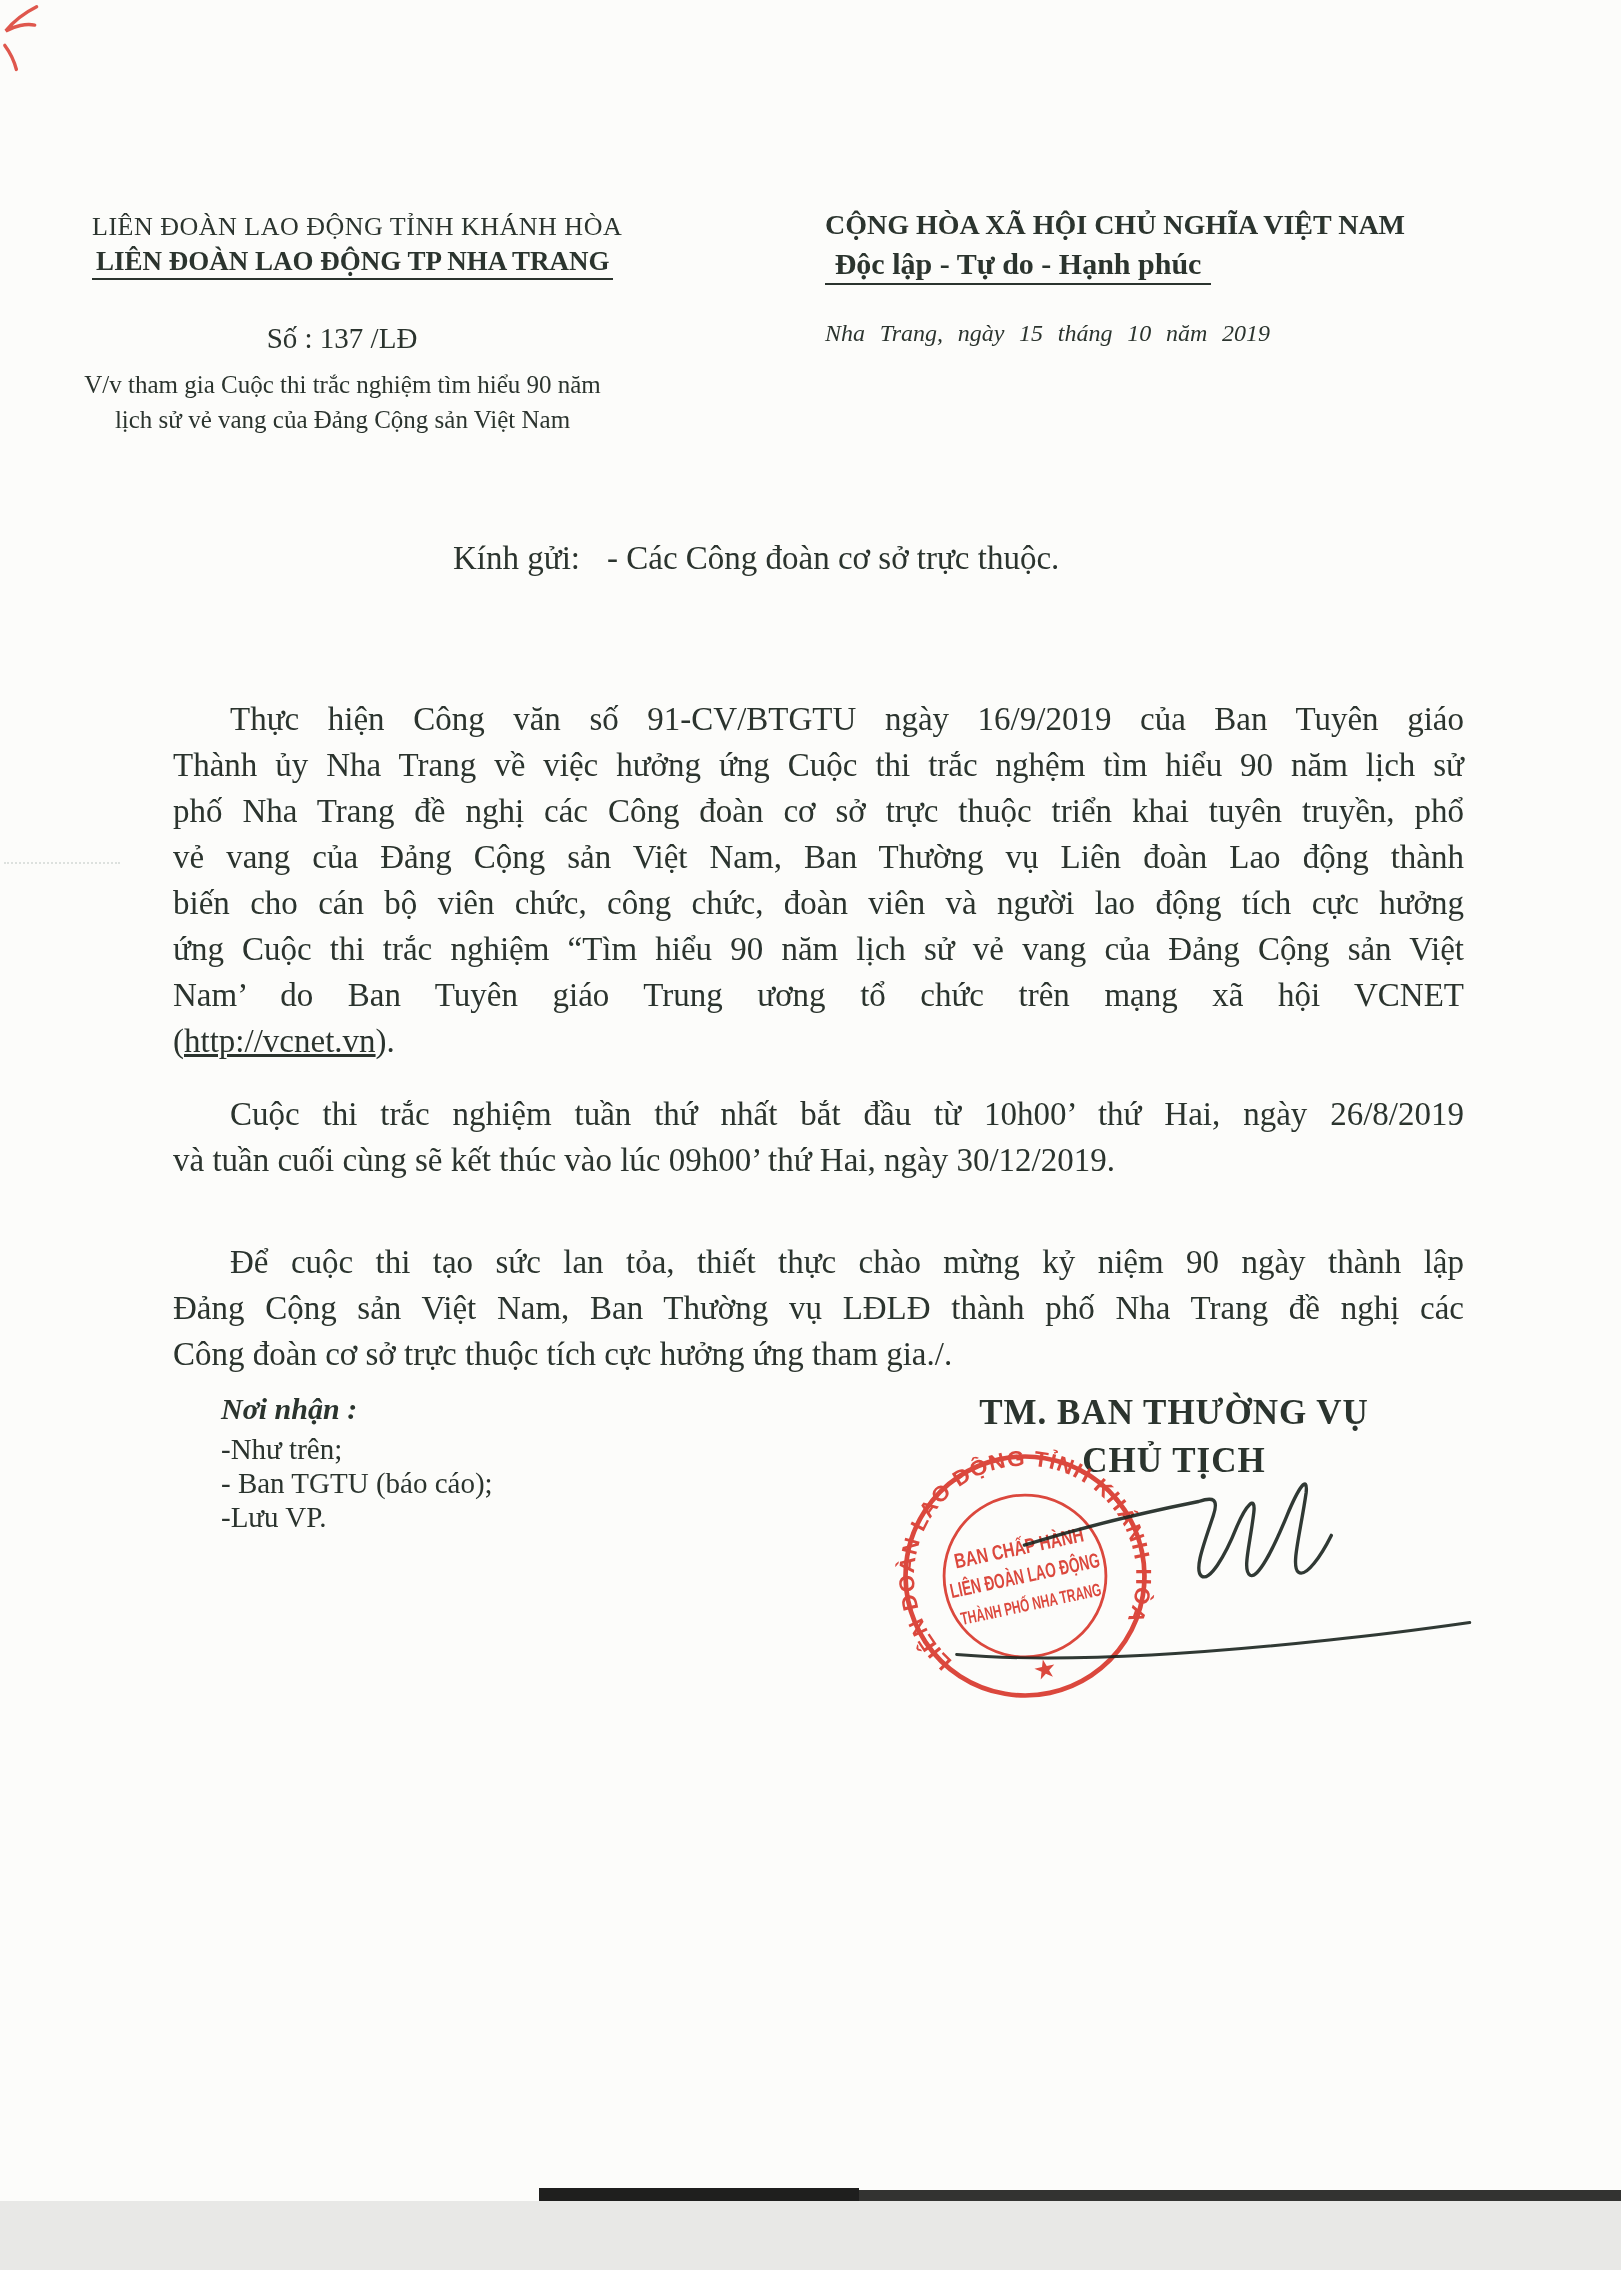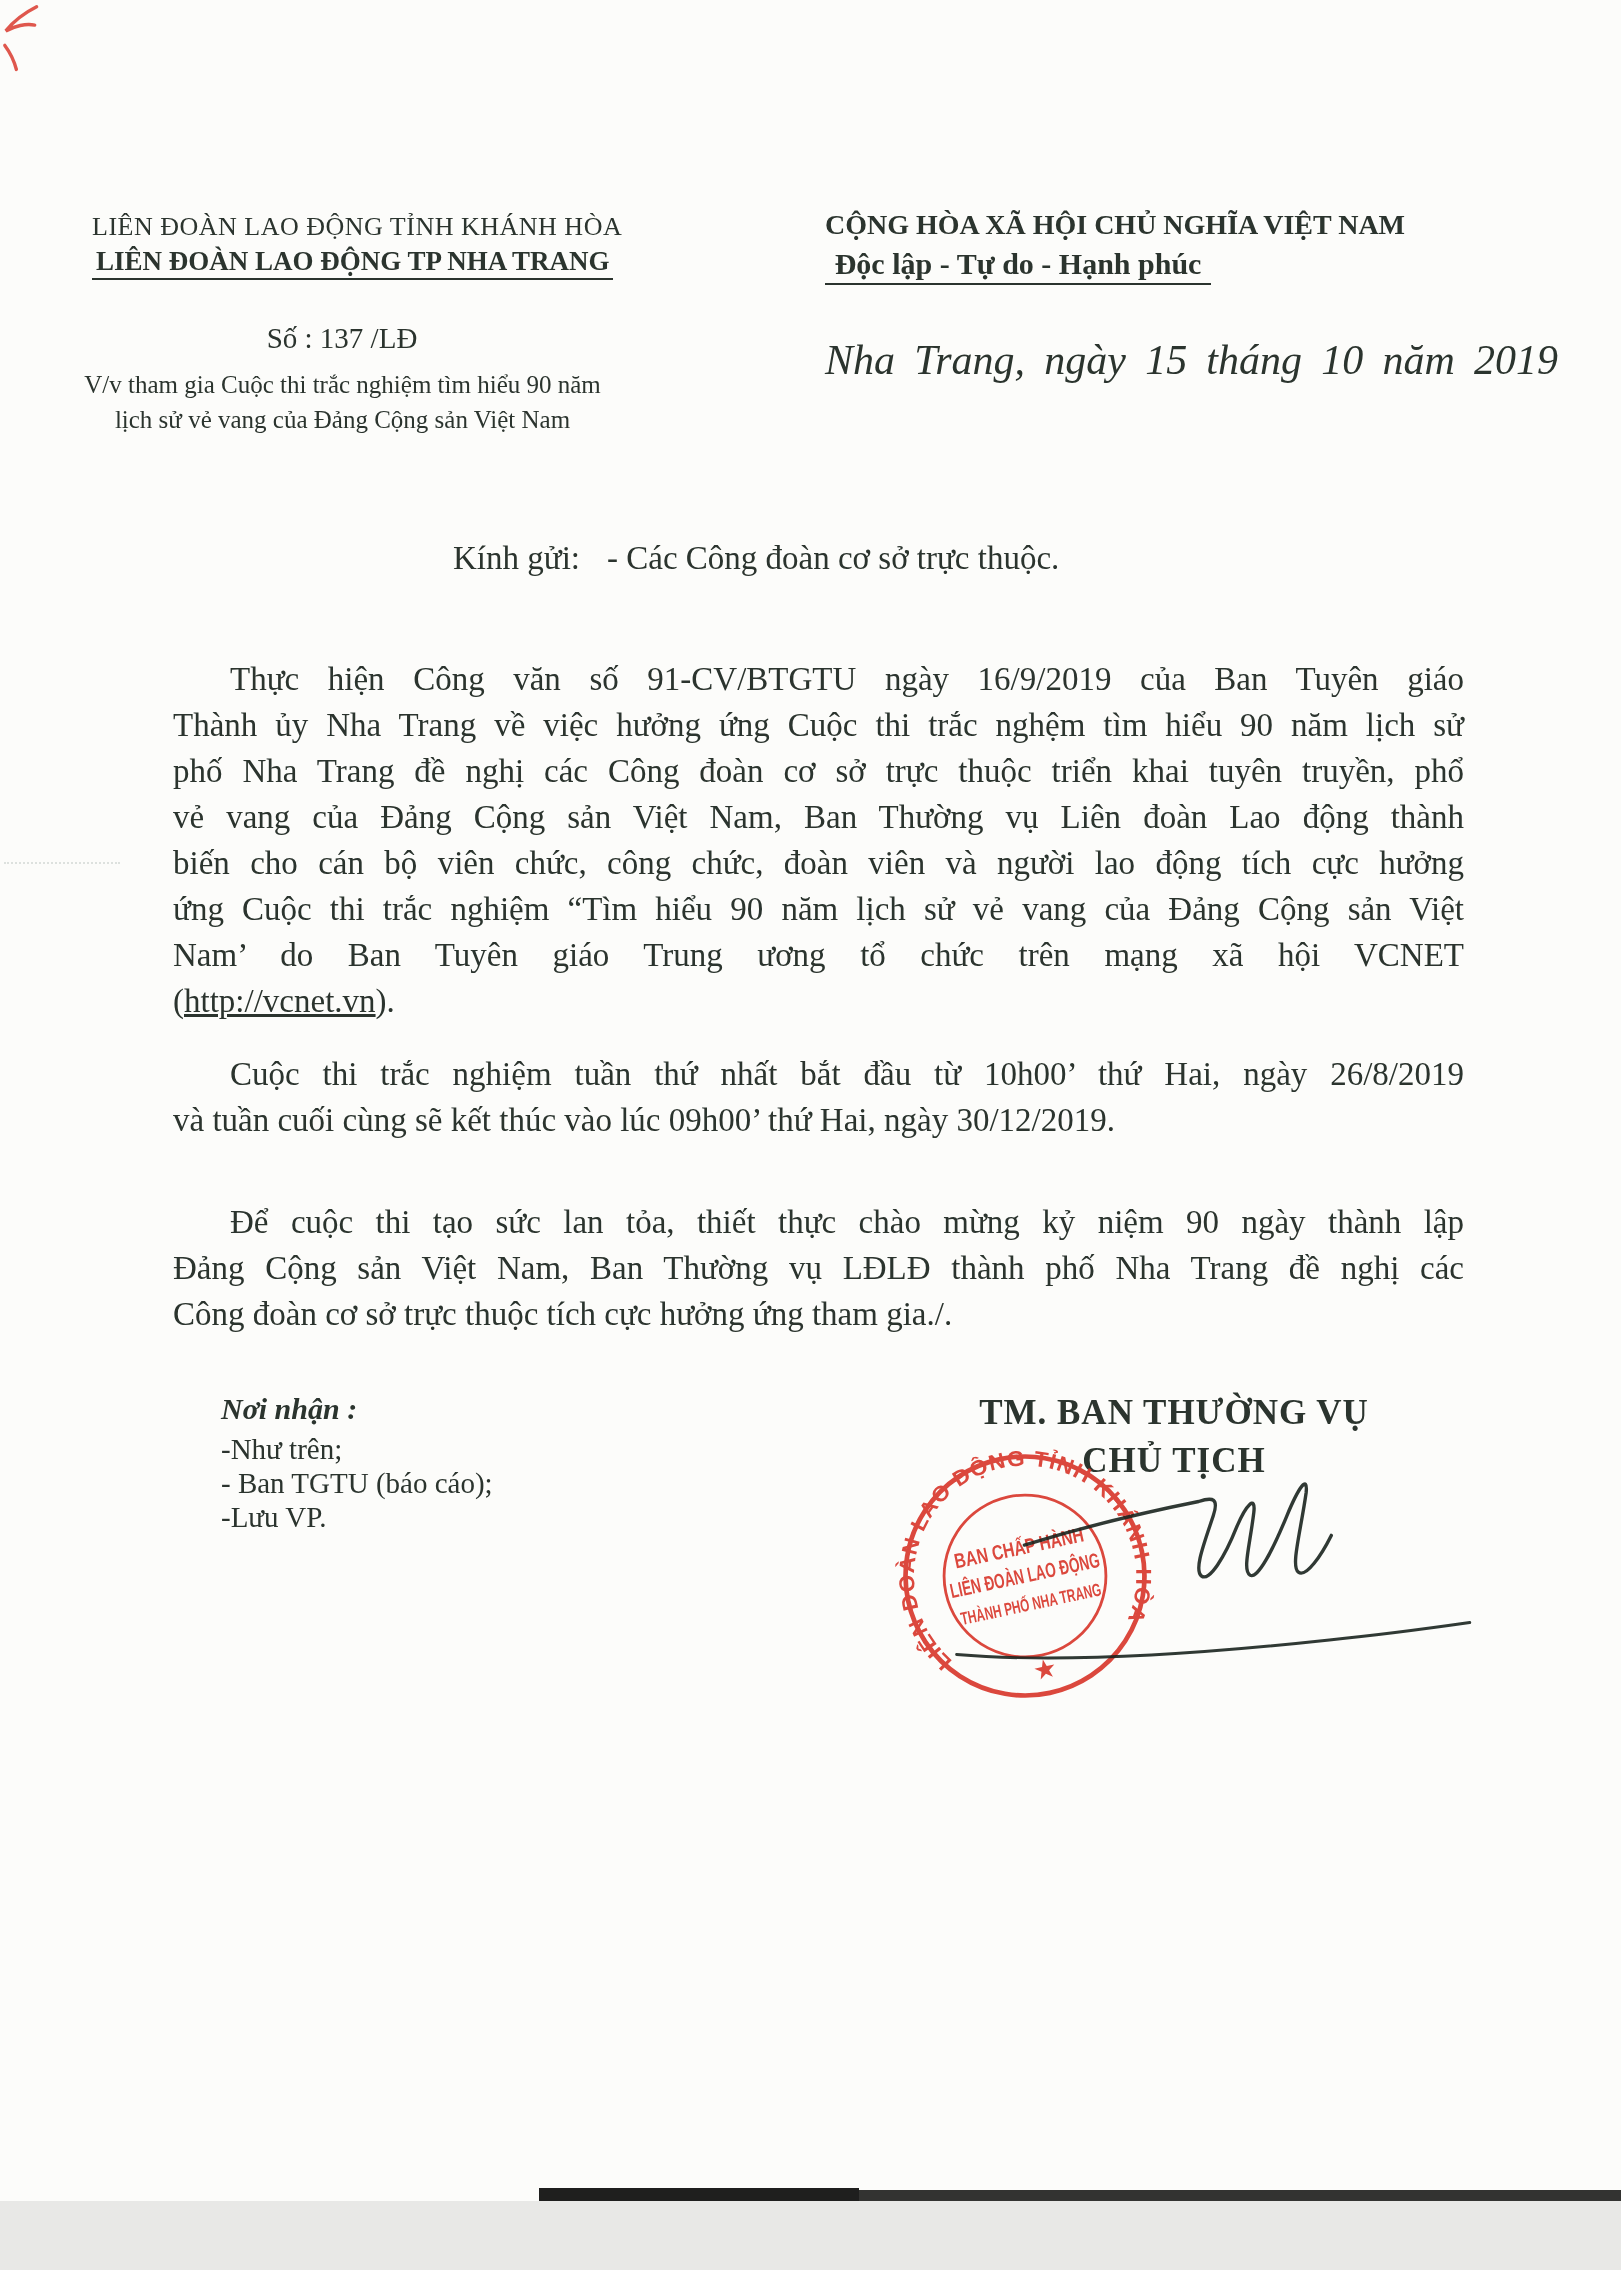--- a/index.html
+++ b/index.html
@@ -20,29 +20,29 @@
   .hl2{font-size:27px;font-weight:bold;margin-top:3.9px;white-space:nowrap;}
   .hl2 span{border-bottom:2.9px solid #2b342e;padding:0 3.9px 1.9px 3.9px;}
   .doc-num{left:92px;top:322px;width:500px;text-align:center;font-size:29px;}
   .subject{left:73px;top:367px;width:539px;text-align:center;font-size:25px;line-height:35px;}
 
   
   .hdr-right{left:825px;top:209px;width:582px;font-family:Liberation Serif, serif;}
   .hr1{font-size:28px;font-weight:bold;white-space:nowrap;}
   .hr2{font-size:30px;font-weight:bold;margin-top:5.8px;white-space:nowrap;}
   .hr2 span{border-bottom:2.9px solid #2b342e;padding:0 9.7px 2.9px 9.7px;}
-  .place-date{left:825px;top:336px;width:582px;text-align:right;
-    font-size:42px;font-style:italic;word-spacing:8.7px;white-space:nowrap;}
+  .place-date{left:825px;top:320px;width:582px;text-align:left;
+    font-size:24px;font-style:italic;word-spacing:8.7px;white-space:nowrap;}
 
   
   .saluta{left:453px;top:540px;font-size:33px;white-space:nowrap;}
   .saluta .gap{display:inline-block;width:27px;}
 
   
-  .body-block{left:173px;width:1291px;font-size:33px;line-height:46px;}
+  .body-block{left:173px;width:1291px;font-size:33px;line-height:46px;margin-top:40px;}
   .p1{top:656px;}
   .p2{top:1051px;}
   .p3{top:1199px;}
   .bl{display:block;text-align:justify;text-align-last:justify;}
   .bl.endline{text-align-last:left;}
   .bl.indent{text-indent:57px;}
   .url-u{text-decoration:underline;}
 
   
   .noinhan{left:221px;top:1392px;font-size:29px;line-height:34px;}

